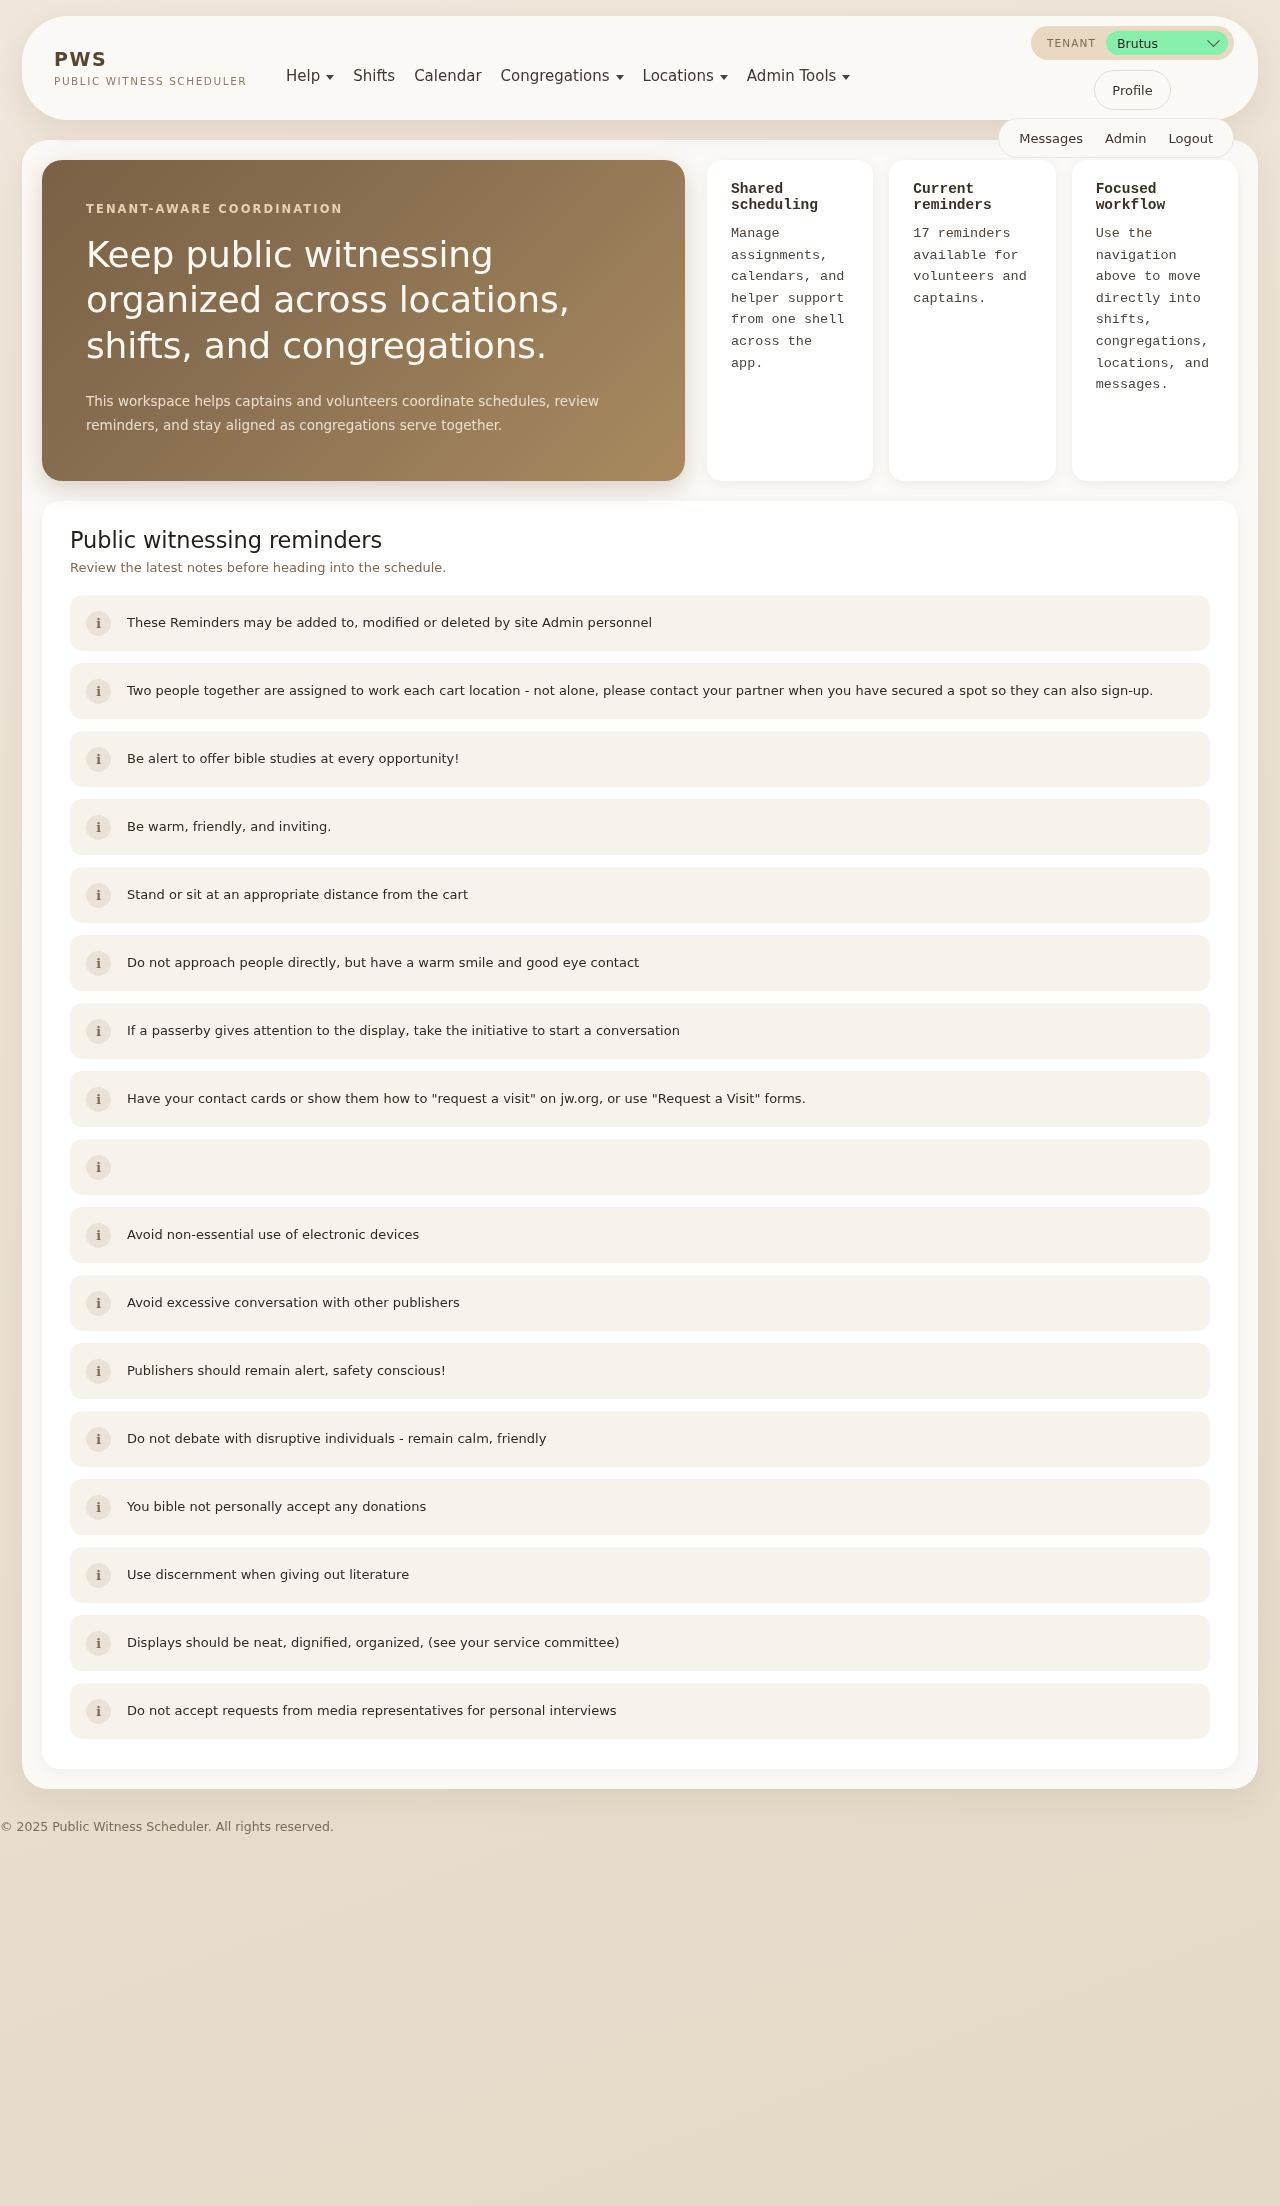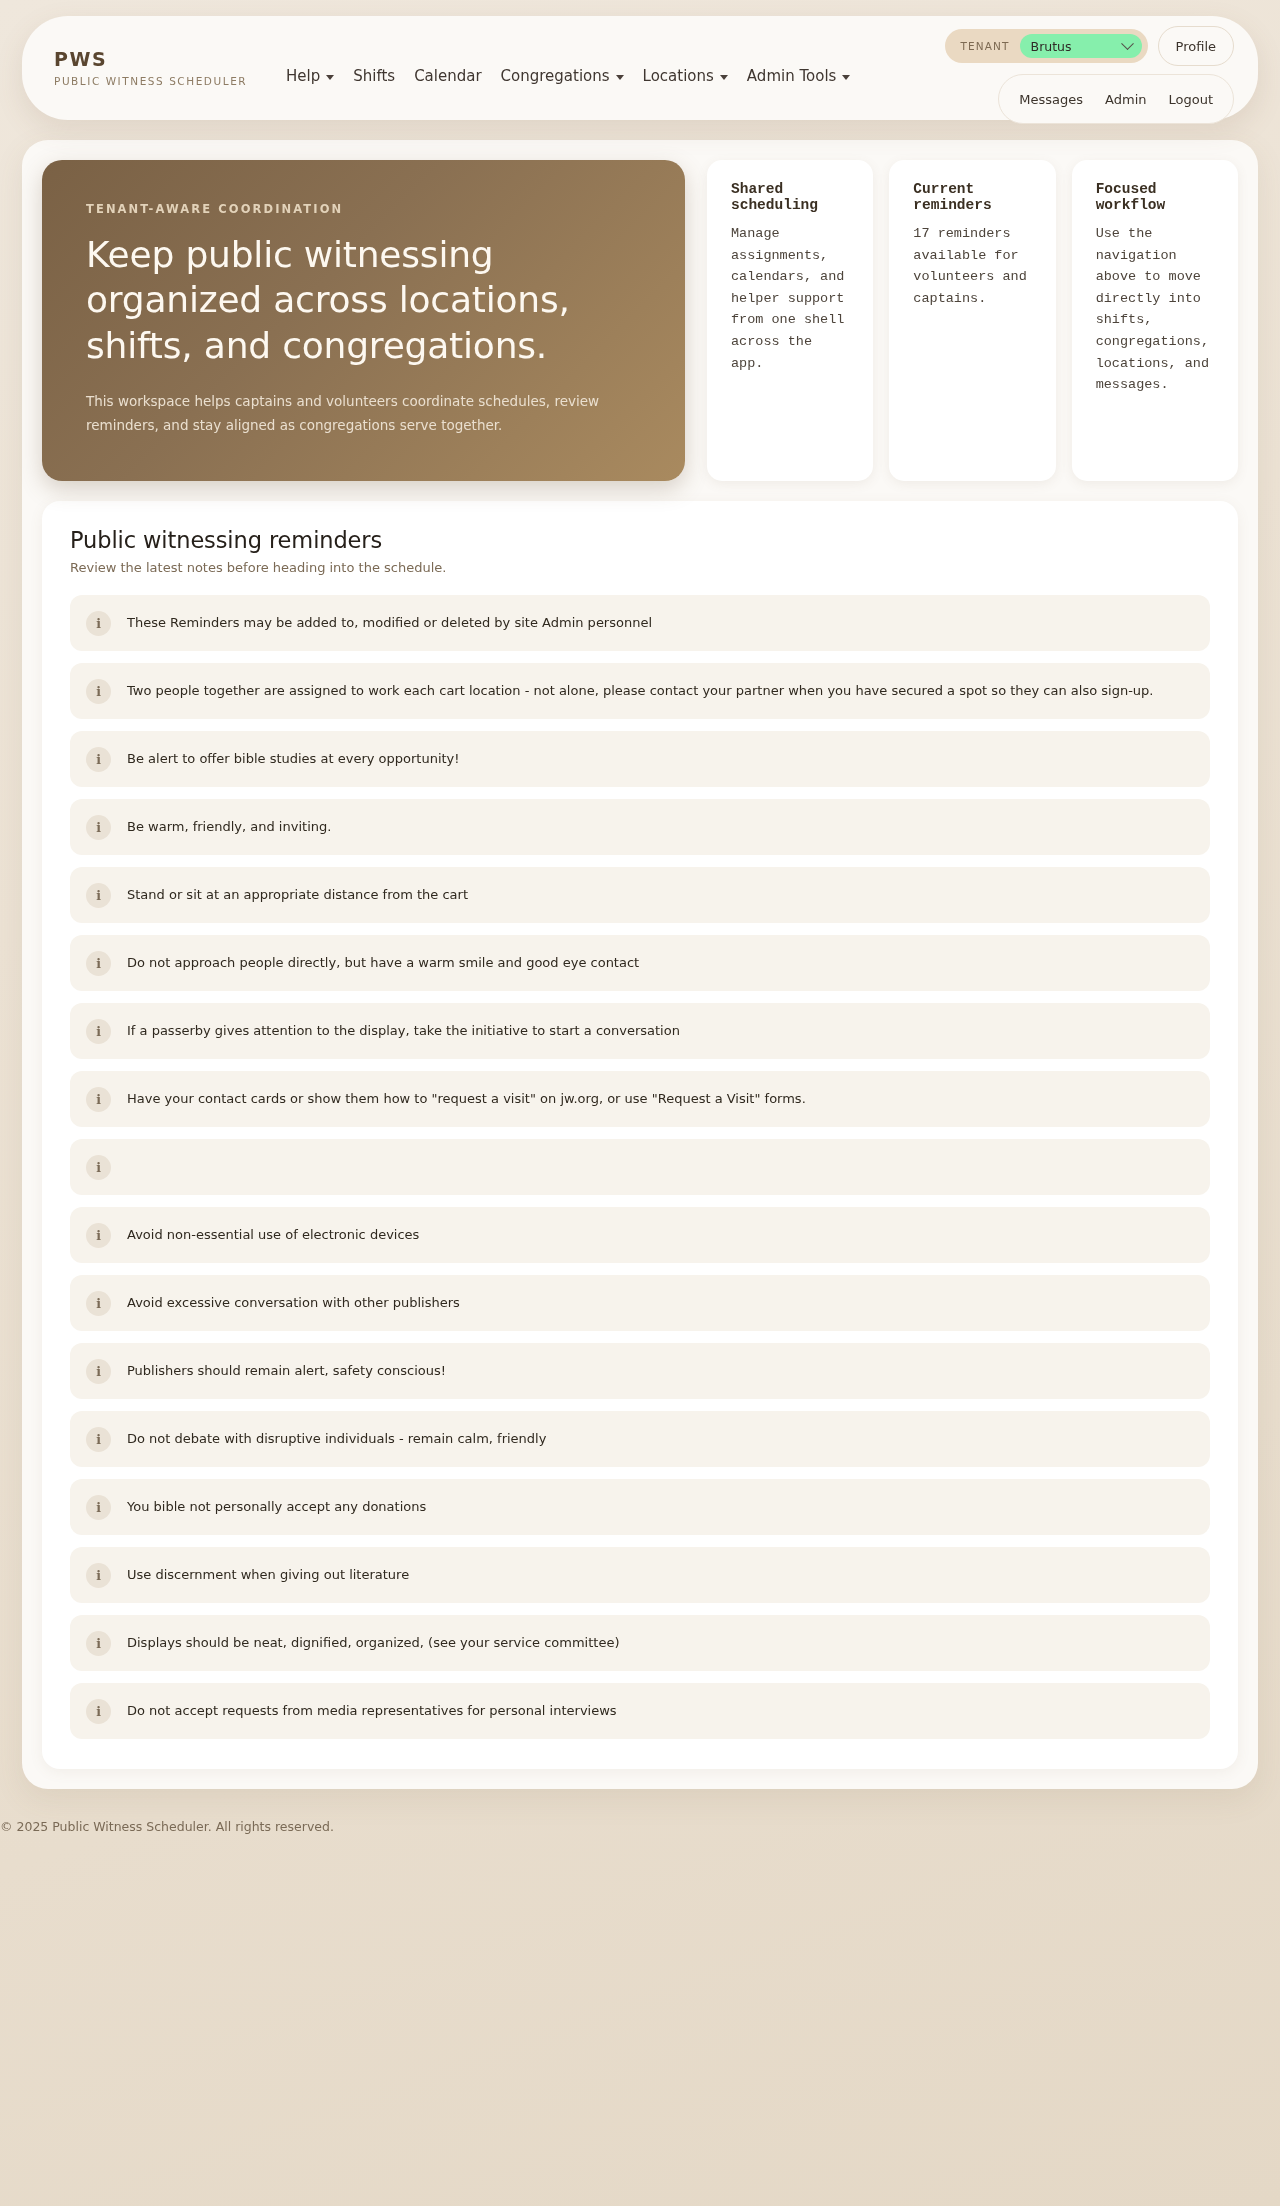--- a/index.html
+++ b/index.html
@@ -84,20 +84,21 @@
     top: 10px;
     display: flex;
     flex-direction: column;
     align-items: flex-end;
     gap: 8px;
   }
   .header-row-top {
     display: flex;
     align-items: center;
     gap: 10px;
+    flex-direction: column;
   }
   .tenant-pill {
     background: #ead9c2;
     border-radius: 999px;
     height: 34px;
     display: flex;
     align-items: center;
     padding: 0 6px 0 16px;
     gap: 10px;
   }
@@ -135,21 +136,21 @@
     font-size: 13px;
     color: #3c342c;
     display: flex;
     align-items: center;
     cursor: pointer;
   }
   .header-row-bottom {
     background: #fbf9f6;
     border: 1px solid #ece4d9;
     border-radius: 999px;
-    height: 50px;
+    height: 40px;
     display: flex;
     align-items: center;
     gap: 22px;
     padding: 0 20px;
   }
   .header-link {
     font-size: 13px;
     color: #3c342c;
     cursor: pointer;
     white-space: nowrap;

